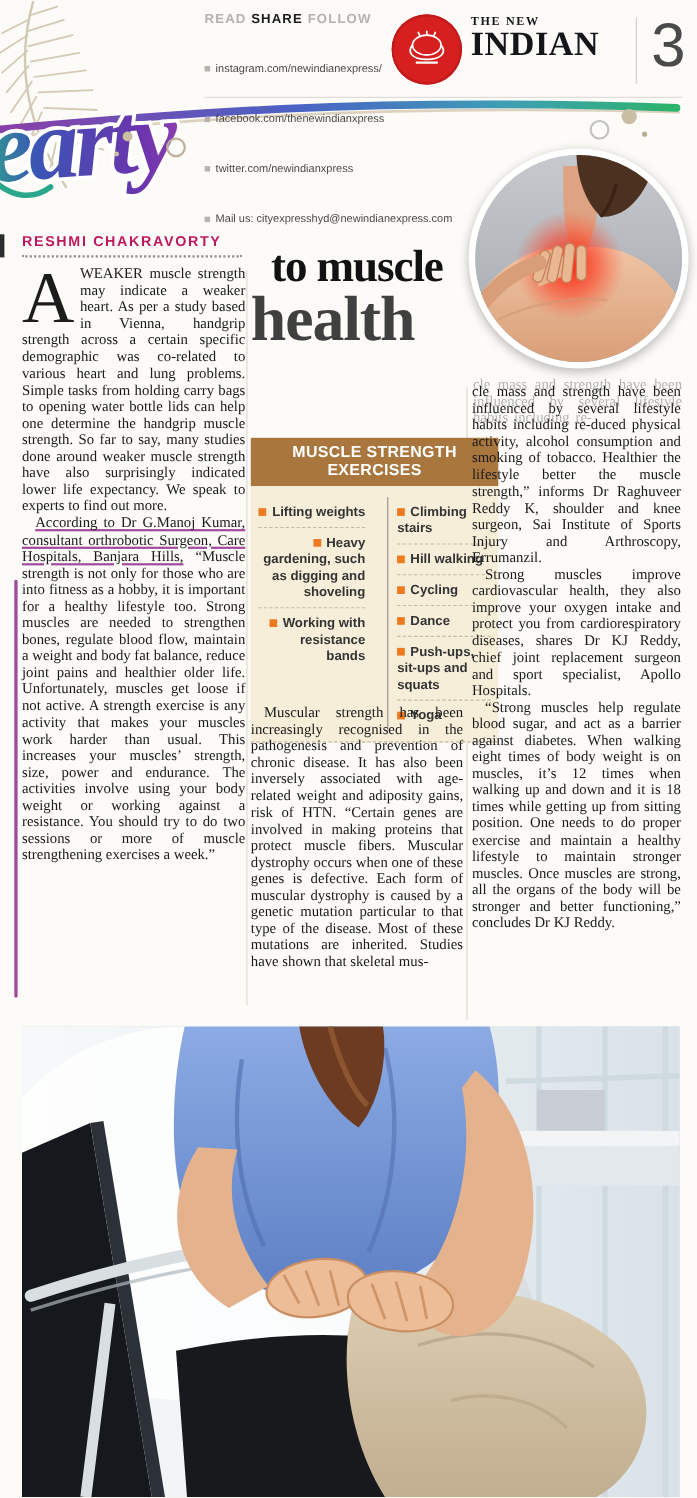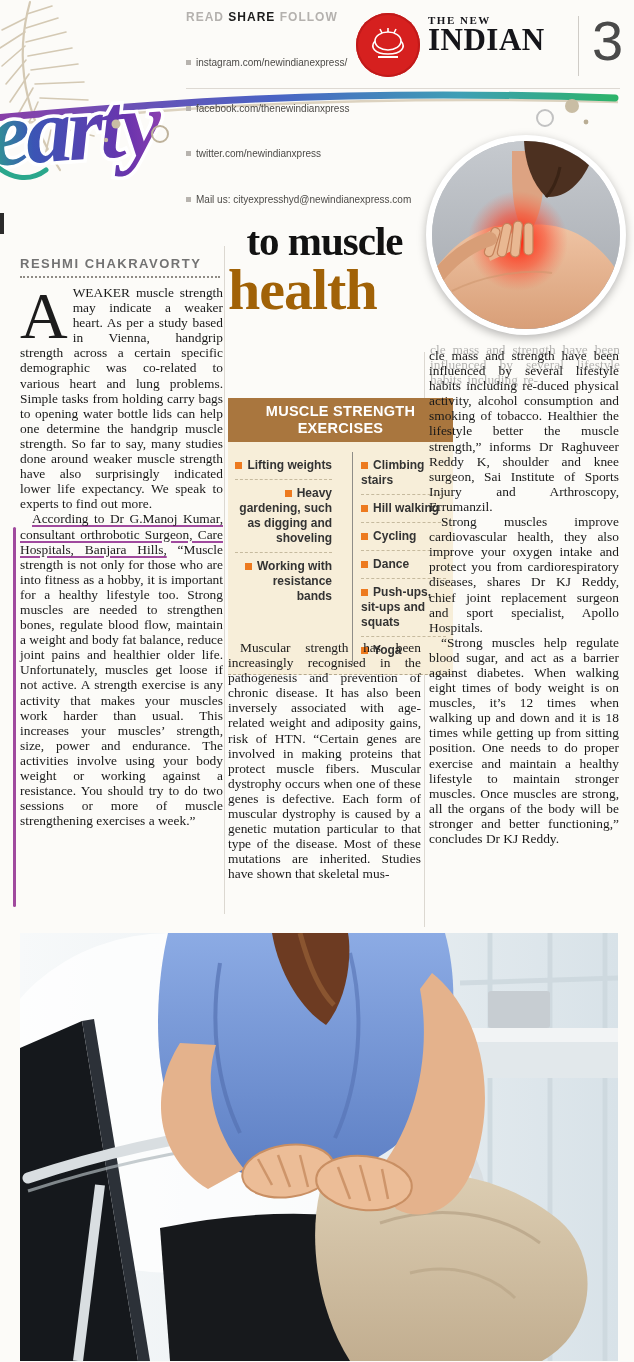--- a/index.html
+++ b/index.html
@@ -30,31 +30,31 @@
   
   .colrule{position:absolute;width:1px;background:#dcd8d1;}
   #rule1{left:224px;top:246px;height:668px;}
   #rule2{left:424px;top:352px;height:575px;}
 
   .bodytext{font-family:"Liberation Serif",serif;font-size:13.4px;line-height:15.1px;color:#191919;text-align:justify;}
   .bodytext p{margin:0;}
   .indent{text-indent:12px;}
 
   #col1{position:absolute;left:20px;top:212px;width:203px;}
-  .byline{font-family:"Liberation Sans",sans-serif;font-weight:bold;font-size:13px;letter-spacing:1.5px;color:#737373;margin-top:44px;}
+  .byline{font-family:"Liberation Sans",sans-serif;font-weight:bold;font-size:13px;letter-spacing:1.5px;color:#be185d;}
   .byline-rule{margin-top:5px;border-bottom:2px dotted #8f8b85;width:200px;}
   #col1 .bodytext{margin-top:7px;}
   .dropcap{float:left;font-size:66px;line-height:57px;padding:2px 5px 0 0;font-weight:400;color:#1c1c1c;}
   .annot{text-decoration:underline;text-decoration-color:#a04a9e;text-decoration-thickness:2px;text-underline-offset:2px;}
   .margin-bar{position:absolute;left:13px;top:527px;width:3px;height:380px;background:#a04a9e;border-radius:2px;}
 
   #col2{position:absolute;left:228px;top:220px;width:193px;}
   .headline{font-family:"Liberation Serif",serif;font-weight:bold;color:#121212;text-align:center;}
   .hl-1,.hl-2{font-size:41px;line-height:42px;letter-spacing:-1px;}
-  .hl-3{font-size:58px;line-height:56px;color:#a16207;letter-spacing:-1px;text-align:left;}
+  .hl-3{font-size:58px;line-height:56px;color:#404040;letter-spacing:-1px;text-align:left;}
   .ex-box{position:absolute;top:178px;left:0;width:225px;}
   .ex-head{background:#a9763e;color:#fff;text-align:center;font-family:"Liberation Sans",sans-serif;font-weight:bold;font-size:14.5px;line-height:17px;letter-spacing:0.3px;padding:5px 2px;}
   .ex-body{background:#f7eed9;display:flex;padding:10px 7px 10px 7px;border-bottom:1px dashed #b4a88d;}
   .ex-col{font-family:"Liberation Sans",sans-serif;font-size:12px;font-weight:600;color:#333;line-height:15px;}
   .ex-left{flex:0 0 46%;text-align:right;padding-right:20px;border-right:1px solid #8f8d88;}
   .ex-right{flex:1;padding-left:8px;}
   .ex-item{padding:6px 0;border-bottom:1px dashed #c6ba9e;}
   .ex-item:last-child{border-bottom:none;}
   .bullet{display:inline-block;width:7px;height:7px;background:#ed7a1f;margin-right:5px;}
   #col2 .bodytext{position:absolute;top:420px;left:0;width:193px;}

